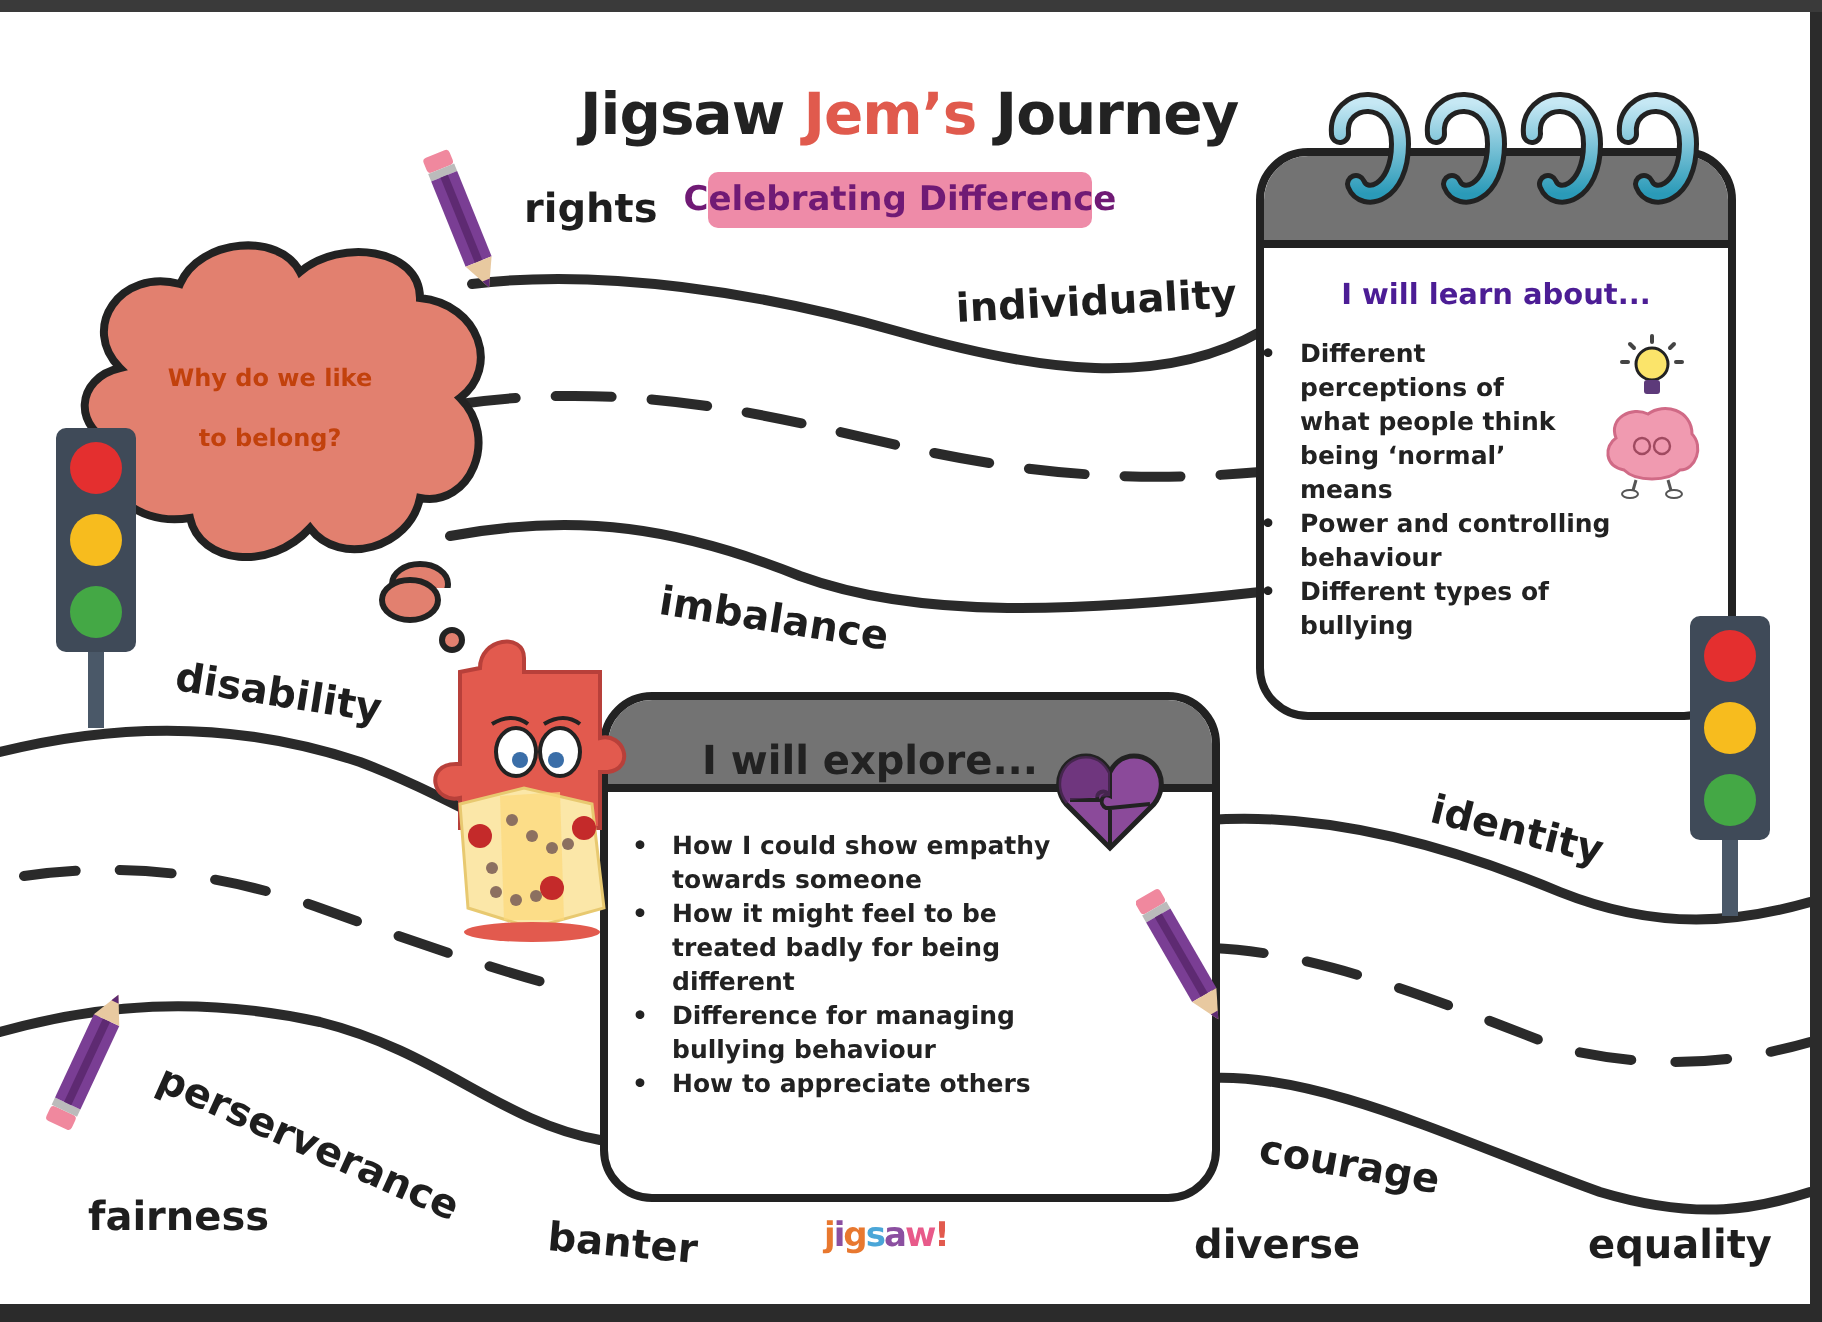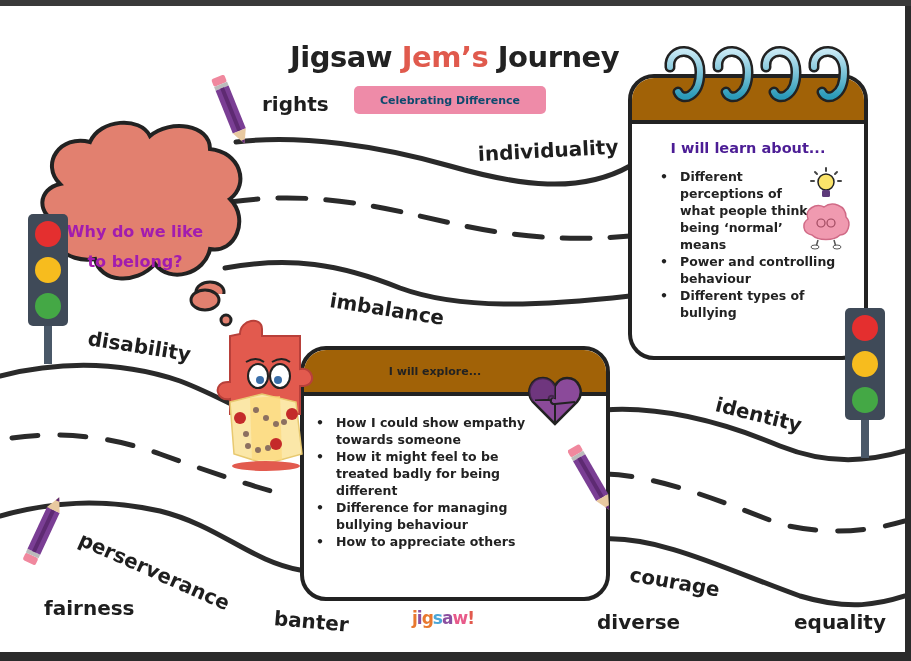--- a/index.html
+++ b/index.html
@@ -2,33 +2,33 @@
 <html><head>
 <meta charset="utf-8">
 <style>
   html, body { margin:0; padding:0; }
   body { width:911px; height:661px; background:#2b2b2b; position:relative; overflow:hidden; font-family:"DejaVu Sans", sans-serif; }
   .topbar { position:absolute; left:0; top:0; width:911px; height:6px; background:#3a3a3a; }
   .page { position:absolute; left:0; top:6px; width:905px; height:646px; background:#ffffff; overflow:hidden; }
   .roads { position:absolute; left:0; top:0; width:905px; height:646px; }
   .title { position:absolute; left:290px; top:34px; font-size:29px; font-weight:bold; color:#222; letter-spacing:-0.5px; white-space:nowrap; }
   .title .accent { color:#e05a4d; }
-  .subtitle-badge { position:absolute; left:354px; top:80px; width:192px; height:28px; background:#ee8ba8; border-radius:5px; font-size:11px; font-weight:bold; color:#0c4a6e; display:flex; align-items:center; justify-content:center; white-space:nowrap; }
+  .subtitle-badge { position:absolute; left:354px; top:80px; width:192px; height:28px; background:#ee8ba8; border-radius:5px; font-size:17px; font-weight:bold; color:#701a75; display:flex; align-items:center; justify-content:center; white-space:nowrap; }
   .word { position:absolute; font-size:20px; font-weight:bold; color:#1e1e1e; white-space:nowrap; transform-origin:left center; }
   .cloud { position:absolute; left:30px; top:108px; width:230px; height:180px; }
-  .cloud-text { position:absolute; left:50px; top:168px; width:170px; text-align:center; font-size:16px; font-weight:bold; color:#a21caf; line-height:30px;margin-top:43px; }
+  .cloud-text { position:absolute; left:50px; top:168px; width:170px; text-align:center; font-size:12px; font-weight:bold; color:#c2410c; line-height:30px; }
   .card { position:absolute; background:#fff; border:4px solid #222; border-radius:26px; overflow:hidden; }
-  .card-head { background:#a16207; border-bottom:4px solid #222; display:flex; align-items:center; justify-content:center; font-weight:bold; font-size:11px; color:#222; }
+  .card-head { background:#737373; border-bottom:4px solid #222; display:flex; align-items:flex-end; justify-content:center; font-weight:bold; font-size:20px; color:#222; }
   .card ul { margin:0; padding:0 0 0 32px; list-style:none; }
   .card li { position:relative; font-size:12.5px; font-weight:bold; color:#222; line-height:17px; }
   .card li::before { content:"•"; position:absolute; left:-20px; top:0; }
   .learn-card { left:628px; top:68px; width:232px; height:278px; }
   .learn-card .card-head { height:42px; }
   .learn-title { text-align:center; font-weight:bold; font-size:14.5px; color:#4c1d95; margin:16px 0 12px 0; }
-  .learn-card ul { padding-left:48px; width:130px; }
+  .learn-card ul { padding-left:18px; width:130px; }
   .explore-card { left:300px; top:340px; width:302px; height:247px; }
   .explore-card .card-head { height:42px; padding-right:40px; }
   .explore-card ul { margin-top:18px; }
   .rings { position:absolute; left:660px; top:36px; width:190px; height:80px; }
   .icon { position:absolute; }
 </style>
 </head>
 <body>
 
 <div class="topbar"></div>

